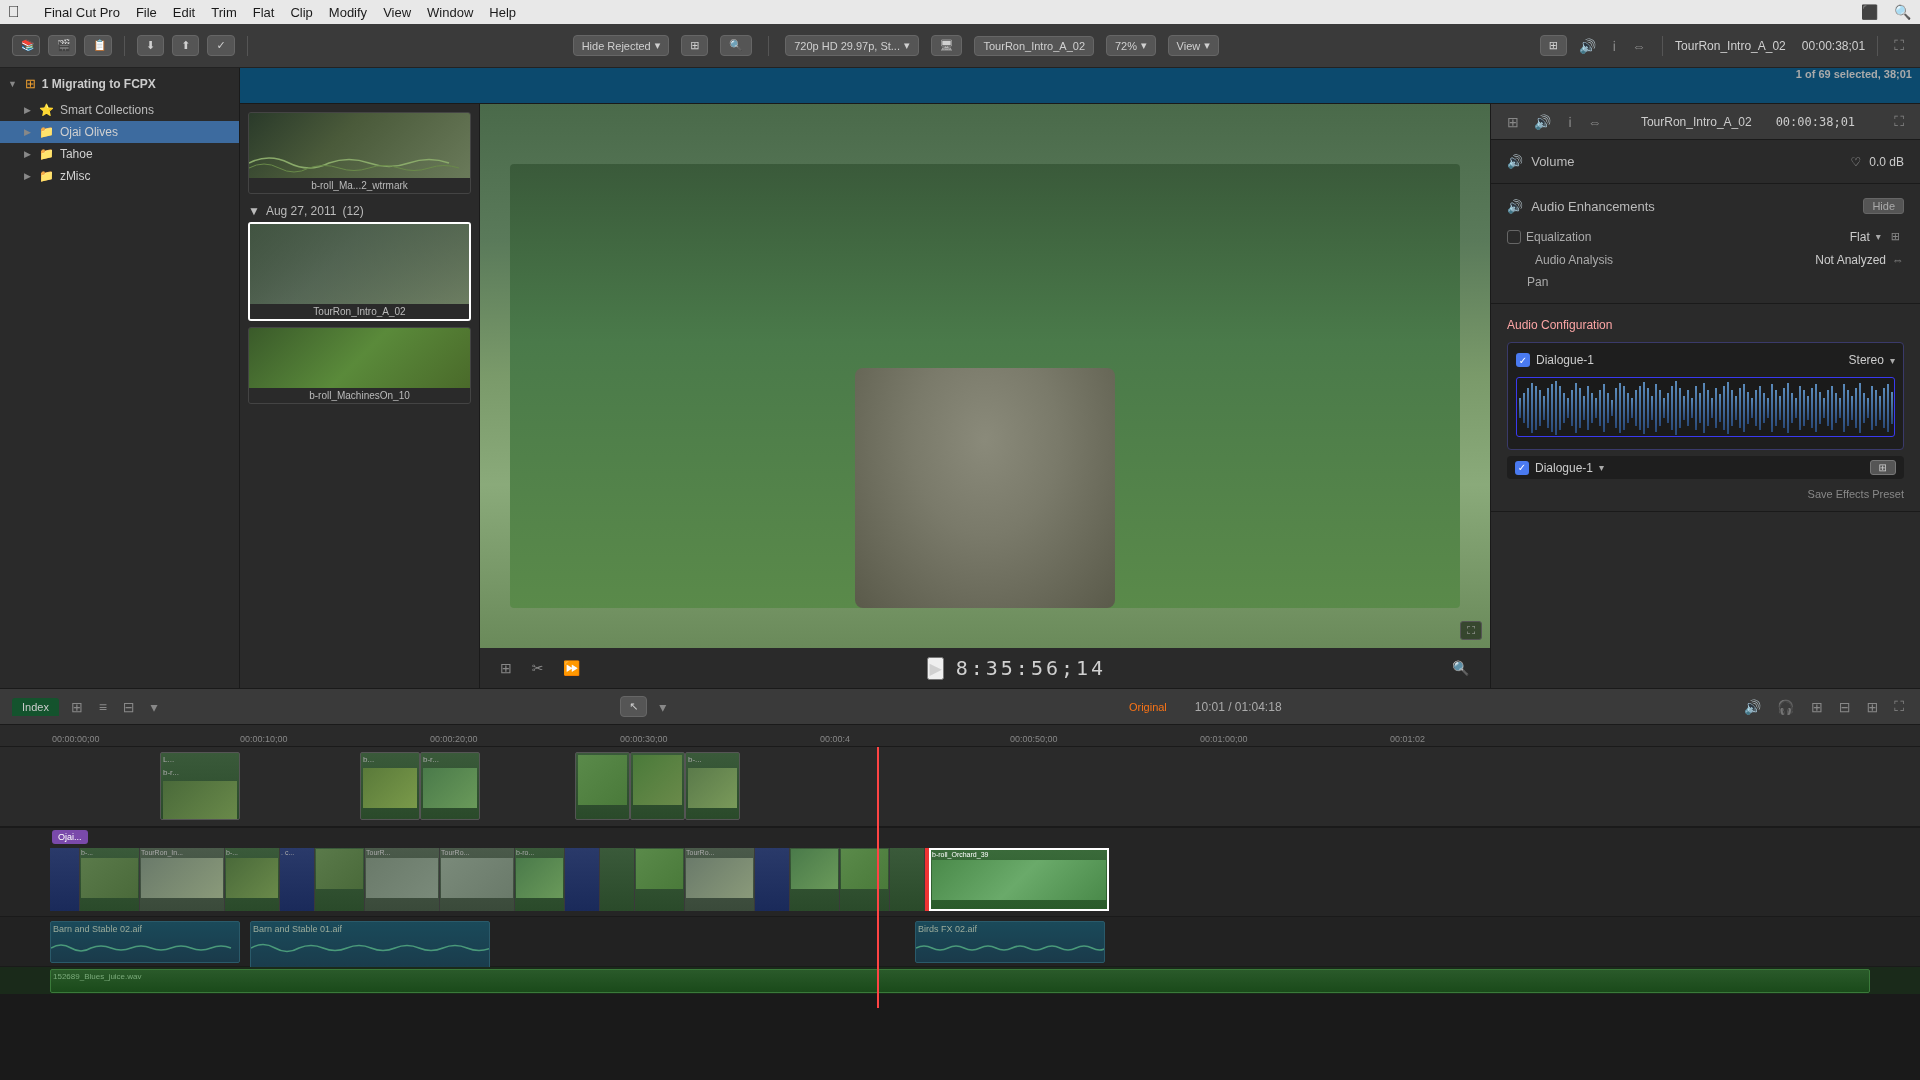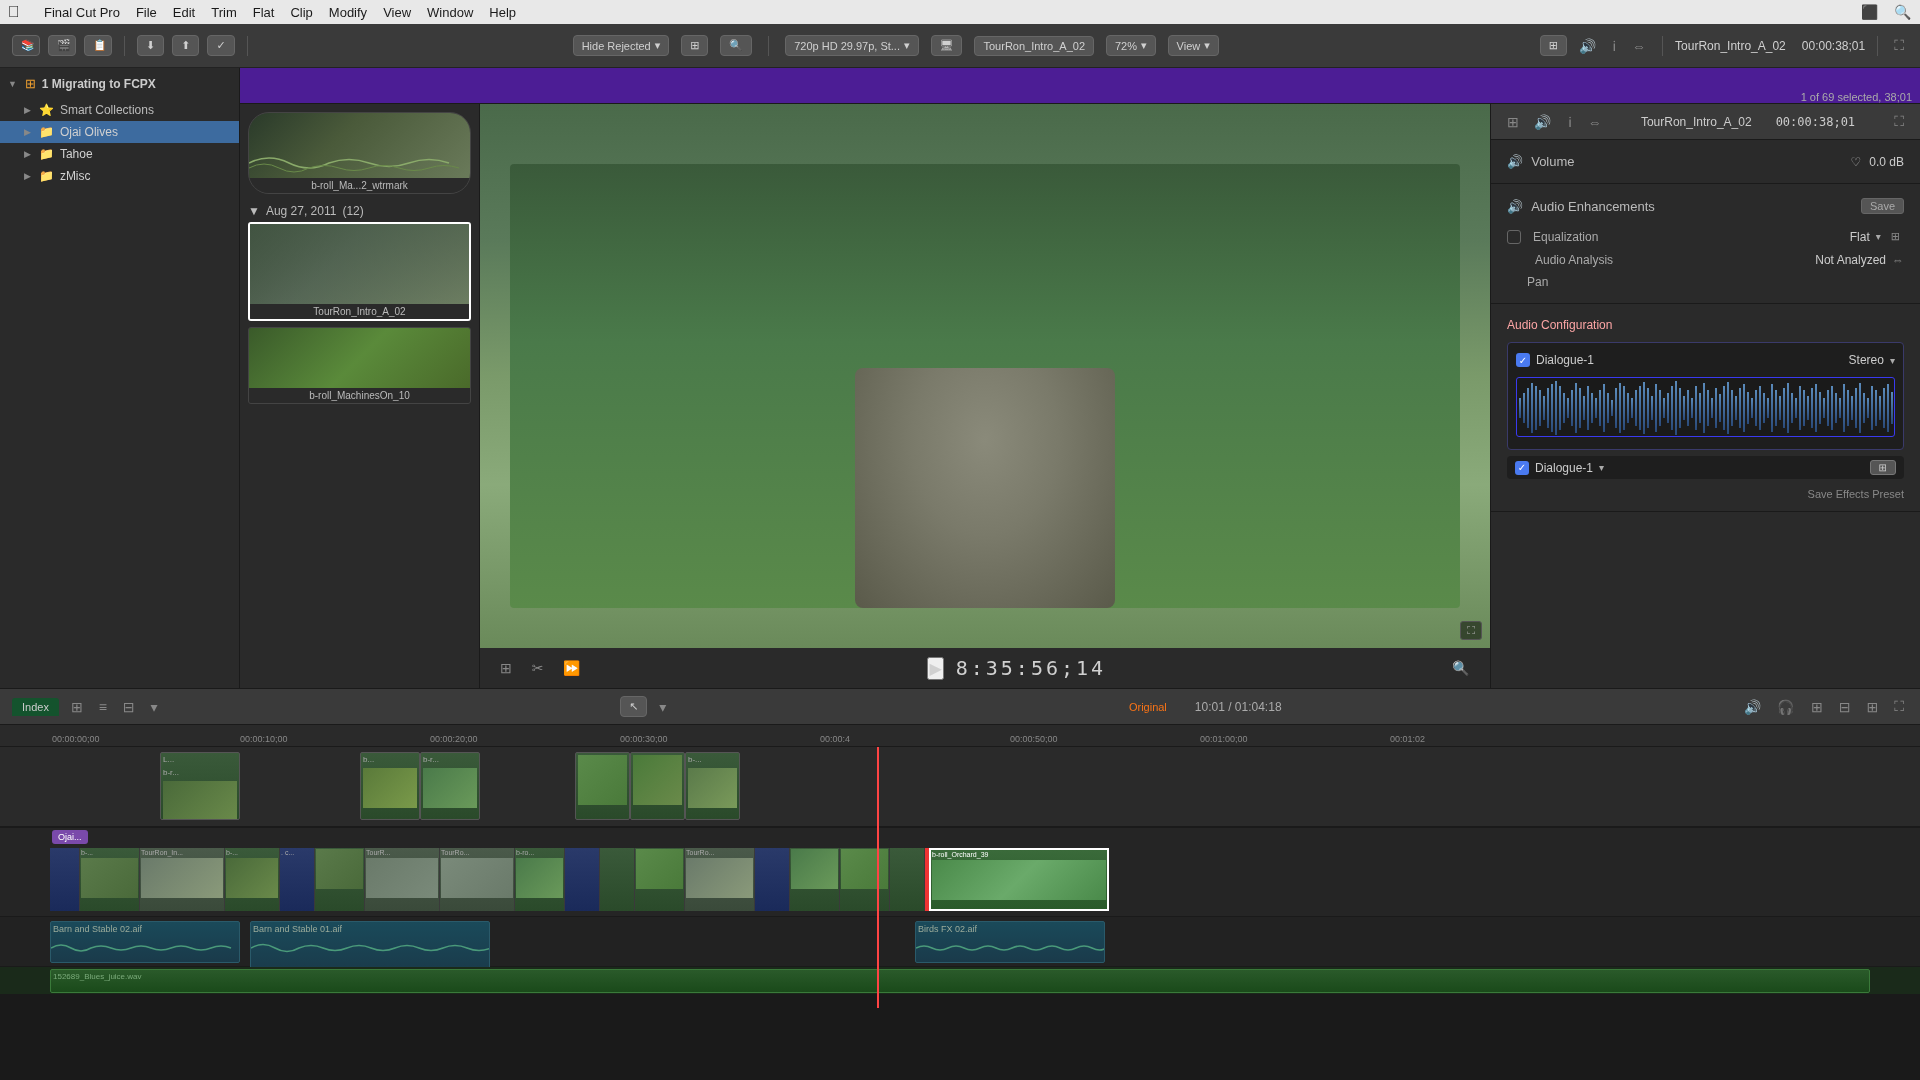--- a/index.html
+++ b/index.html
@@ -80,27 +80,28 @@
       align-items: center;
       gap: 6px;
       padding: 4px 12px;
       cursor: pointer;
     }
     .sidebar-item.selected { background: #3d6b9f; }
     .indent-1 { padding-left: 24px; }
     .triangle { font-size: 9px; color: #888; margin-right: 2px; }
     .folder-icon { color: #f0a030; font-size: 12px; }
     .browser-toolbar {
-      background: #4c1d95;
+      background: #0c4a6e;
       height: 36px;
       display: flex;
-      align-items: flex-end;
+      align-items: flex-start;
       padding: 0 8px;
       gap: 8px;
       border-bottom: 1px solid #1a1a1a;
+      font-weight: bold;
     }
     .browser-content {
       display: flex;
       flex: 1;
       overflow: hidden;
     }
 
     
     .browser-panel {
       width: 240px;
@@ -479,21 +480,21 @@
   <div style="flex:1; display:flex; flex-direction:column;">
 
     <div class="browser-toolbar">
       <span style="font-size:11px; color:#aaa; margin-left:auto;">1 of 69 selected, 38;01</span>
     </div>
 
     <div class="browser-content">
 
       <div class="browser-panel" style="width:240px;">
 
-        <div class="clip-item" style="margin-bottom:6px;border-radius:21px;">
+        <div class="clip-item" style="margin-bottom:6px;">
           <div class="clip-thumb b-roll-thumb" style="background: linear-gradient(135deg, #2a3a2a 0%, #4a5a3a 40%, #6a7a5a 100%); height:65px; position:relative;">
 
             <svg width="100%" height="30" style="position:absolute; bottom:0;">
               <path d="M0,15 Q20,5 40,15 Q60,25 80,15 Q100,8 120,15 Q140,22 160,15 Q180,8 200,15" stroke="#8aaa6a" fill="none" stroke-width="1.5"></path>
               <path d="M0,20 Q15,12 30,20 Q45,28 60,20 Q75,15 90,20 Q105,25 120,20 Q135,15 150,20 Q165,25 180,20 Q195,15 210,20" stroke="#6a8a4a" fill="none" stroke-width="1"></path>
             </svg>
           </div>
           <div class="clip-label">b-roll_Ma...2_wtrmark</div>
         </div>
 
@@ -566,25 +567,25 @@
             </div>
           </div>
         </div>
 
         <div class="inspector-section">
           <div class="inspector-row">
             <div class="inspector-title">
               <span>🔊</span>
               <span>Audio Enhancements</span>
             </div>
-            <button class="hide-btn">Save</button>
+            <button class="hide-btn">Hide</button>
           </div>
 
           <div class="inspector-row" style="margin-top:6px;">
-            <div style="display:flex; align-items:center; gap:12px;">
+            <div style="display:flex; align-items:center; gap:5px;">
               <div style="width:14px; height:14px; border:1px solid #666; border-radius:3px; background:transparent;"></div>
               <span style="color:#aaa;">Equalization</span>
             </div>
             <div style="display:flex; align-items:center; gap:6px;">
               <span style="color:#ccc;">Flat</span>
               <button class="dropdown-btn">▾</button>
               <button class="icon-btn" style="font-size:11px;">⊞</button>
             </div>
           </div>
 

